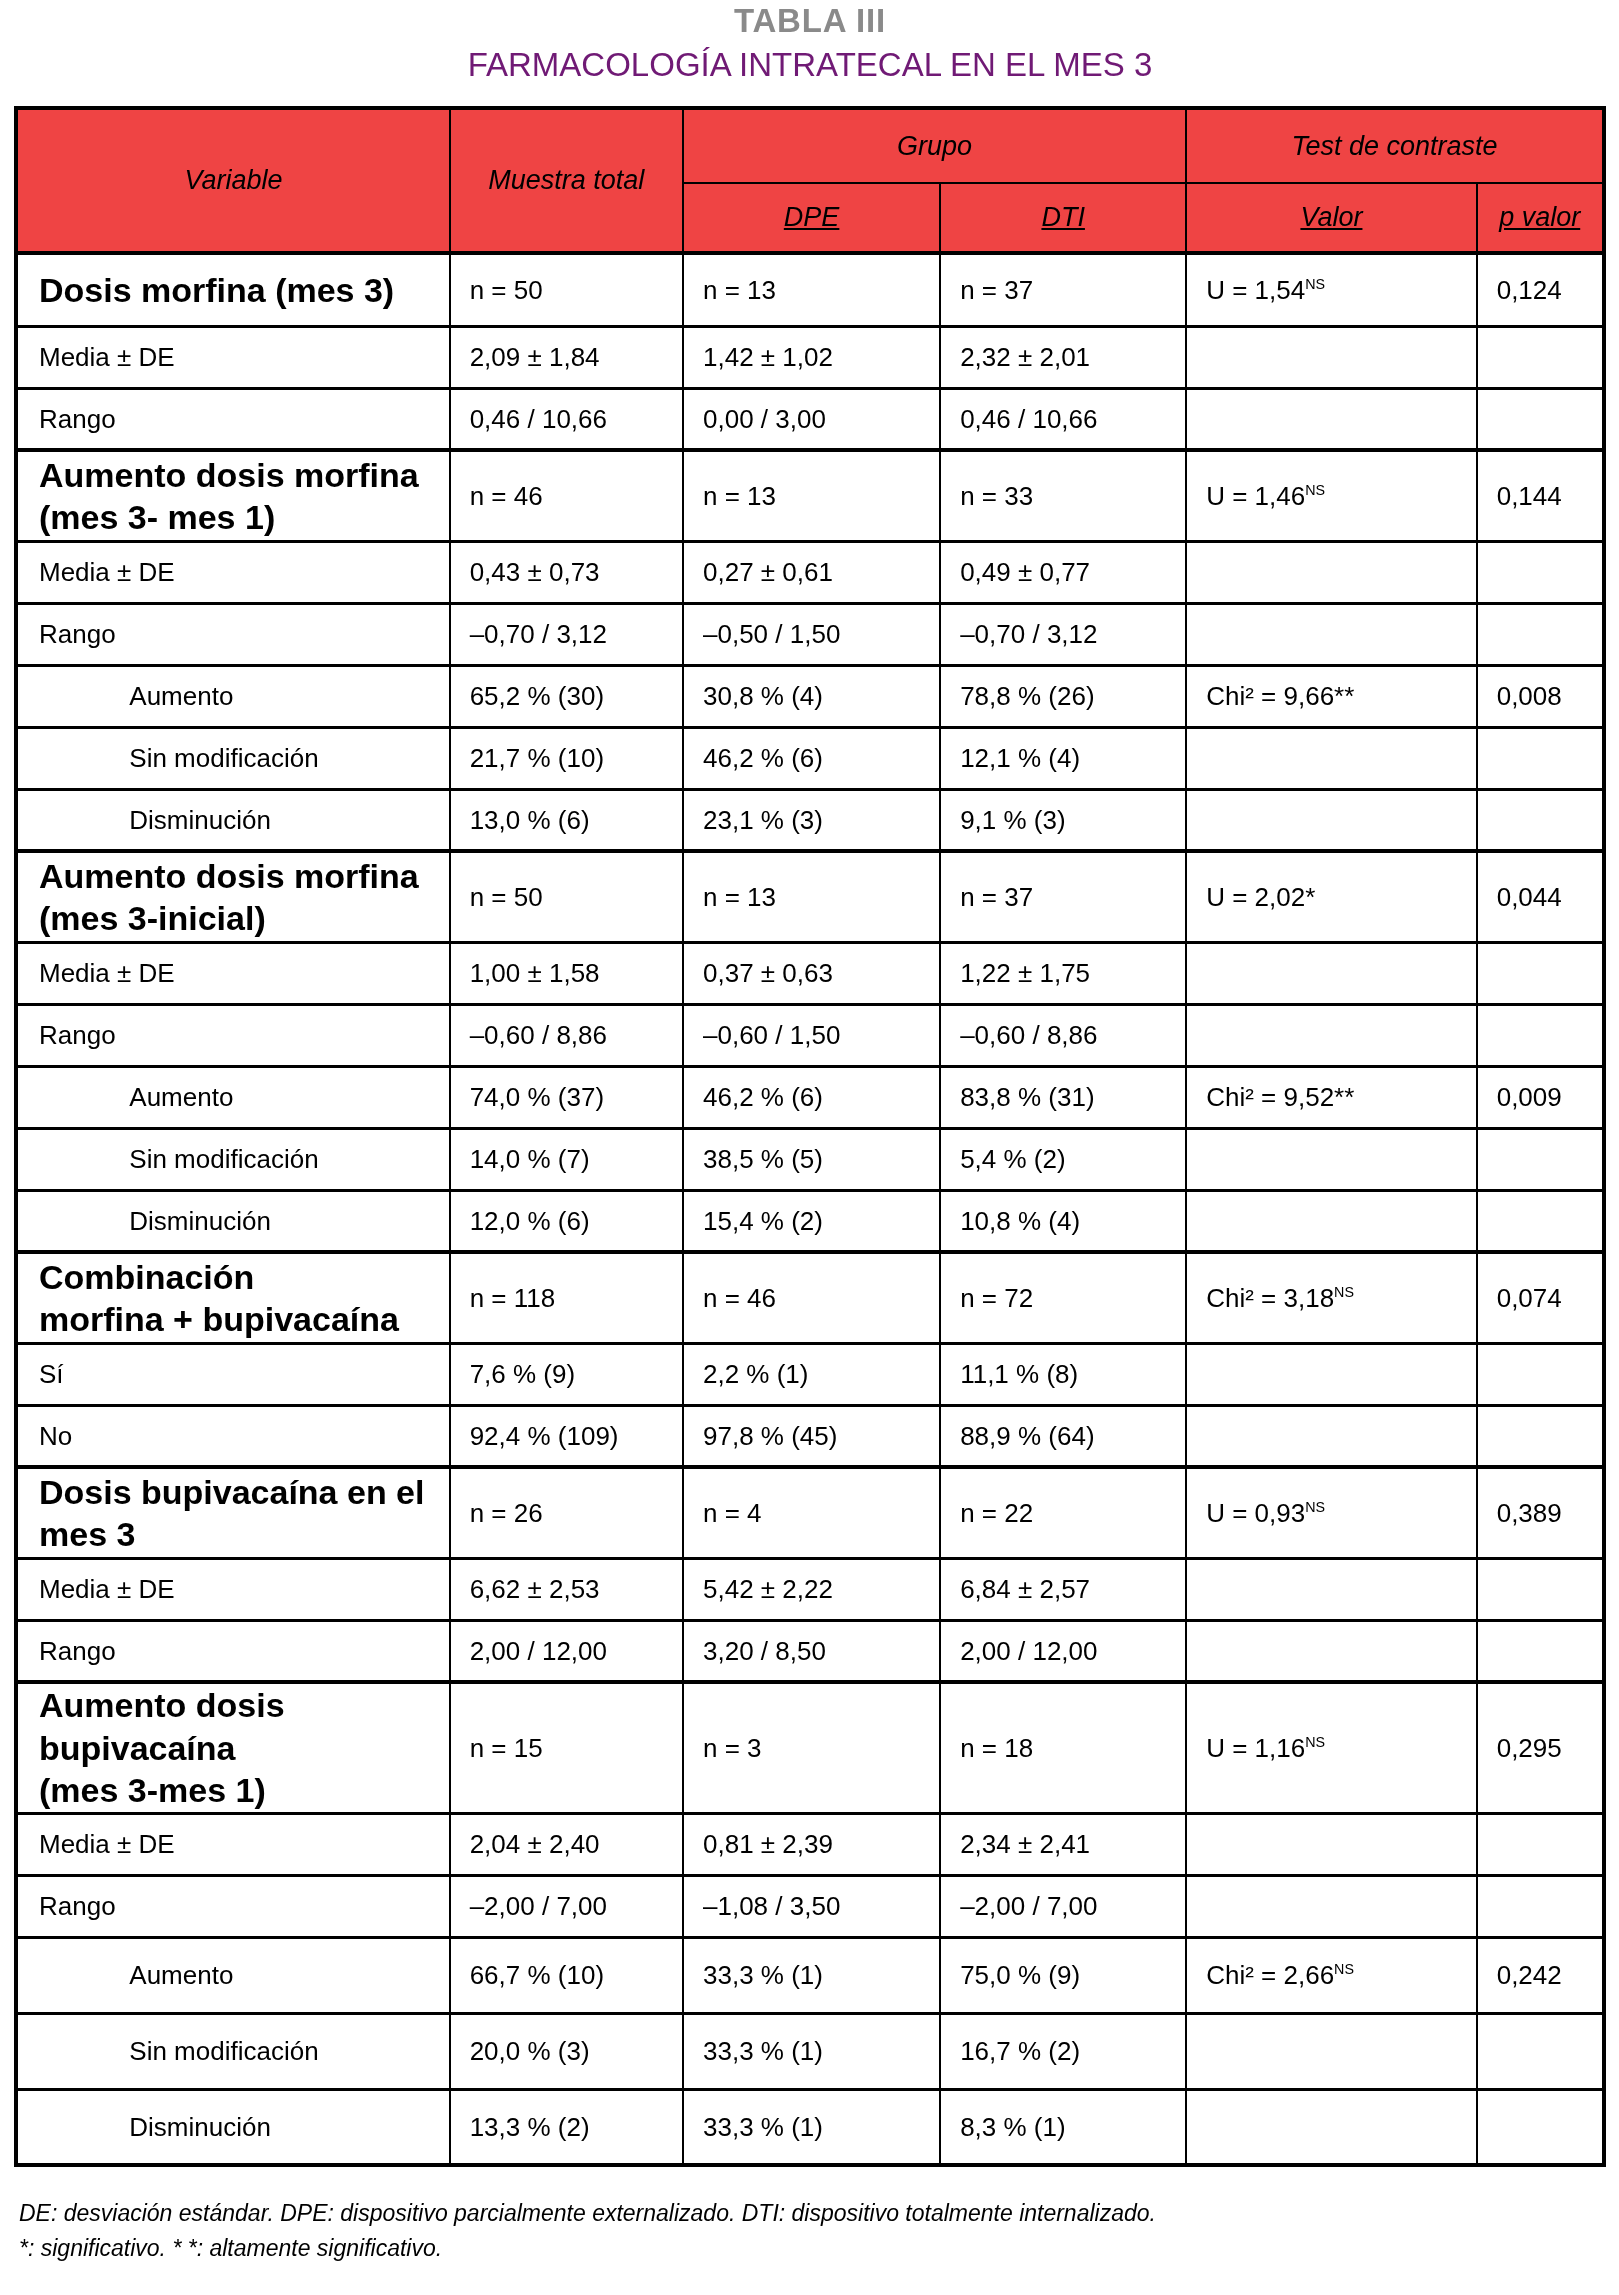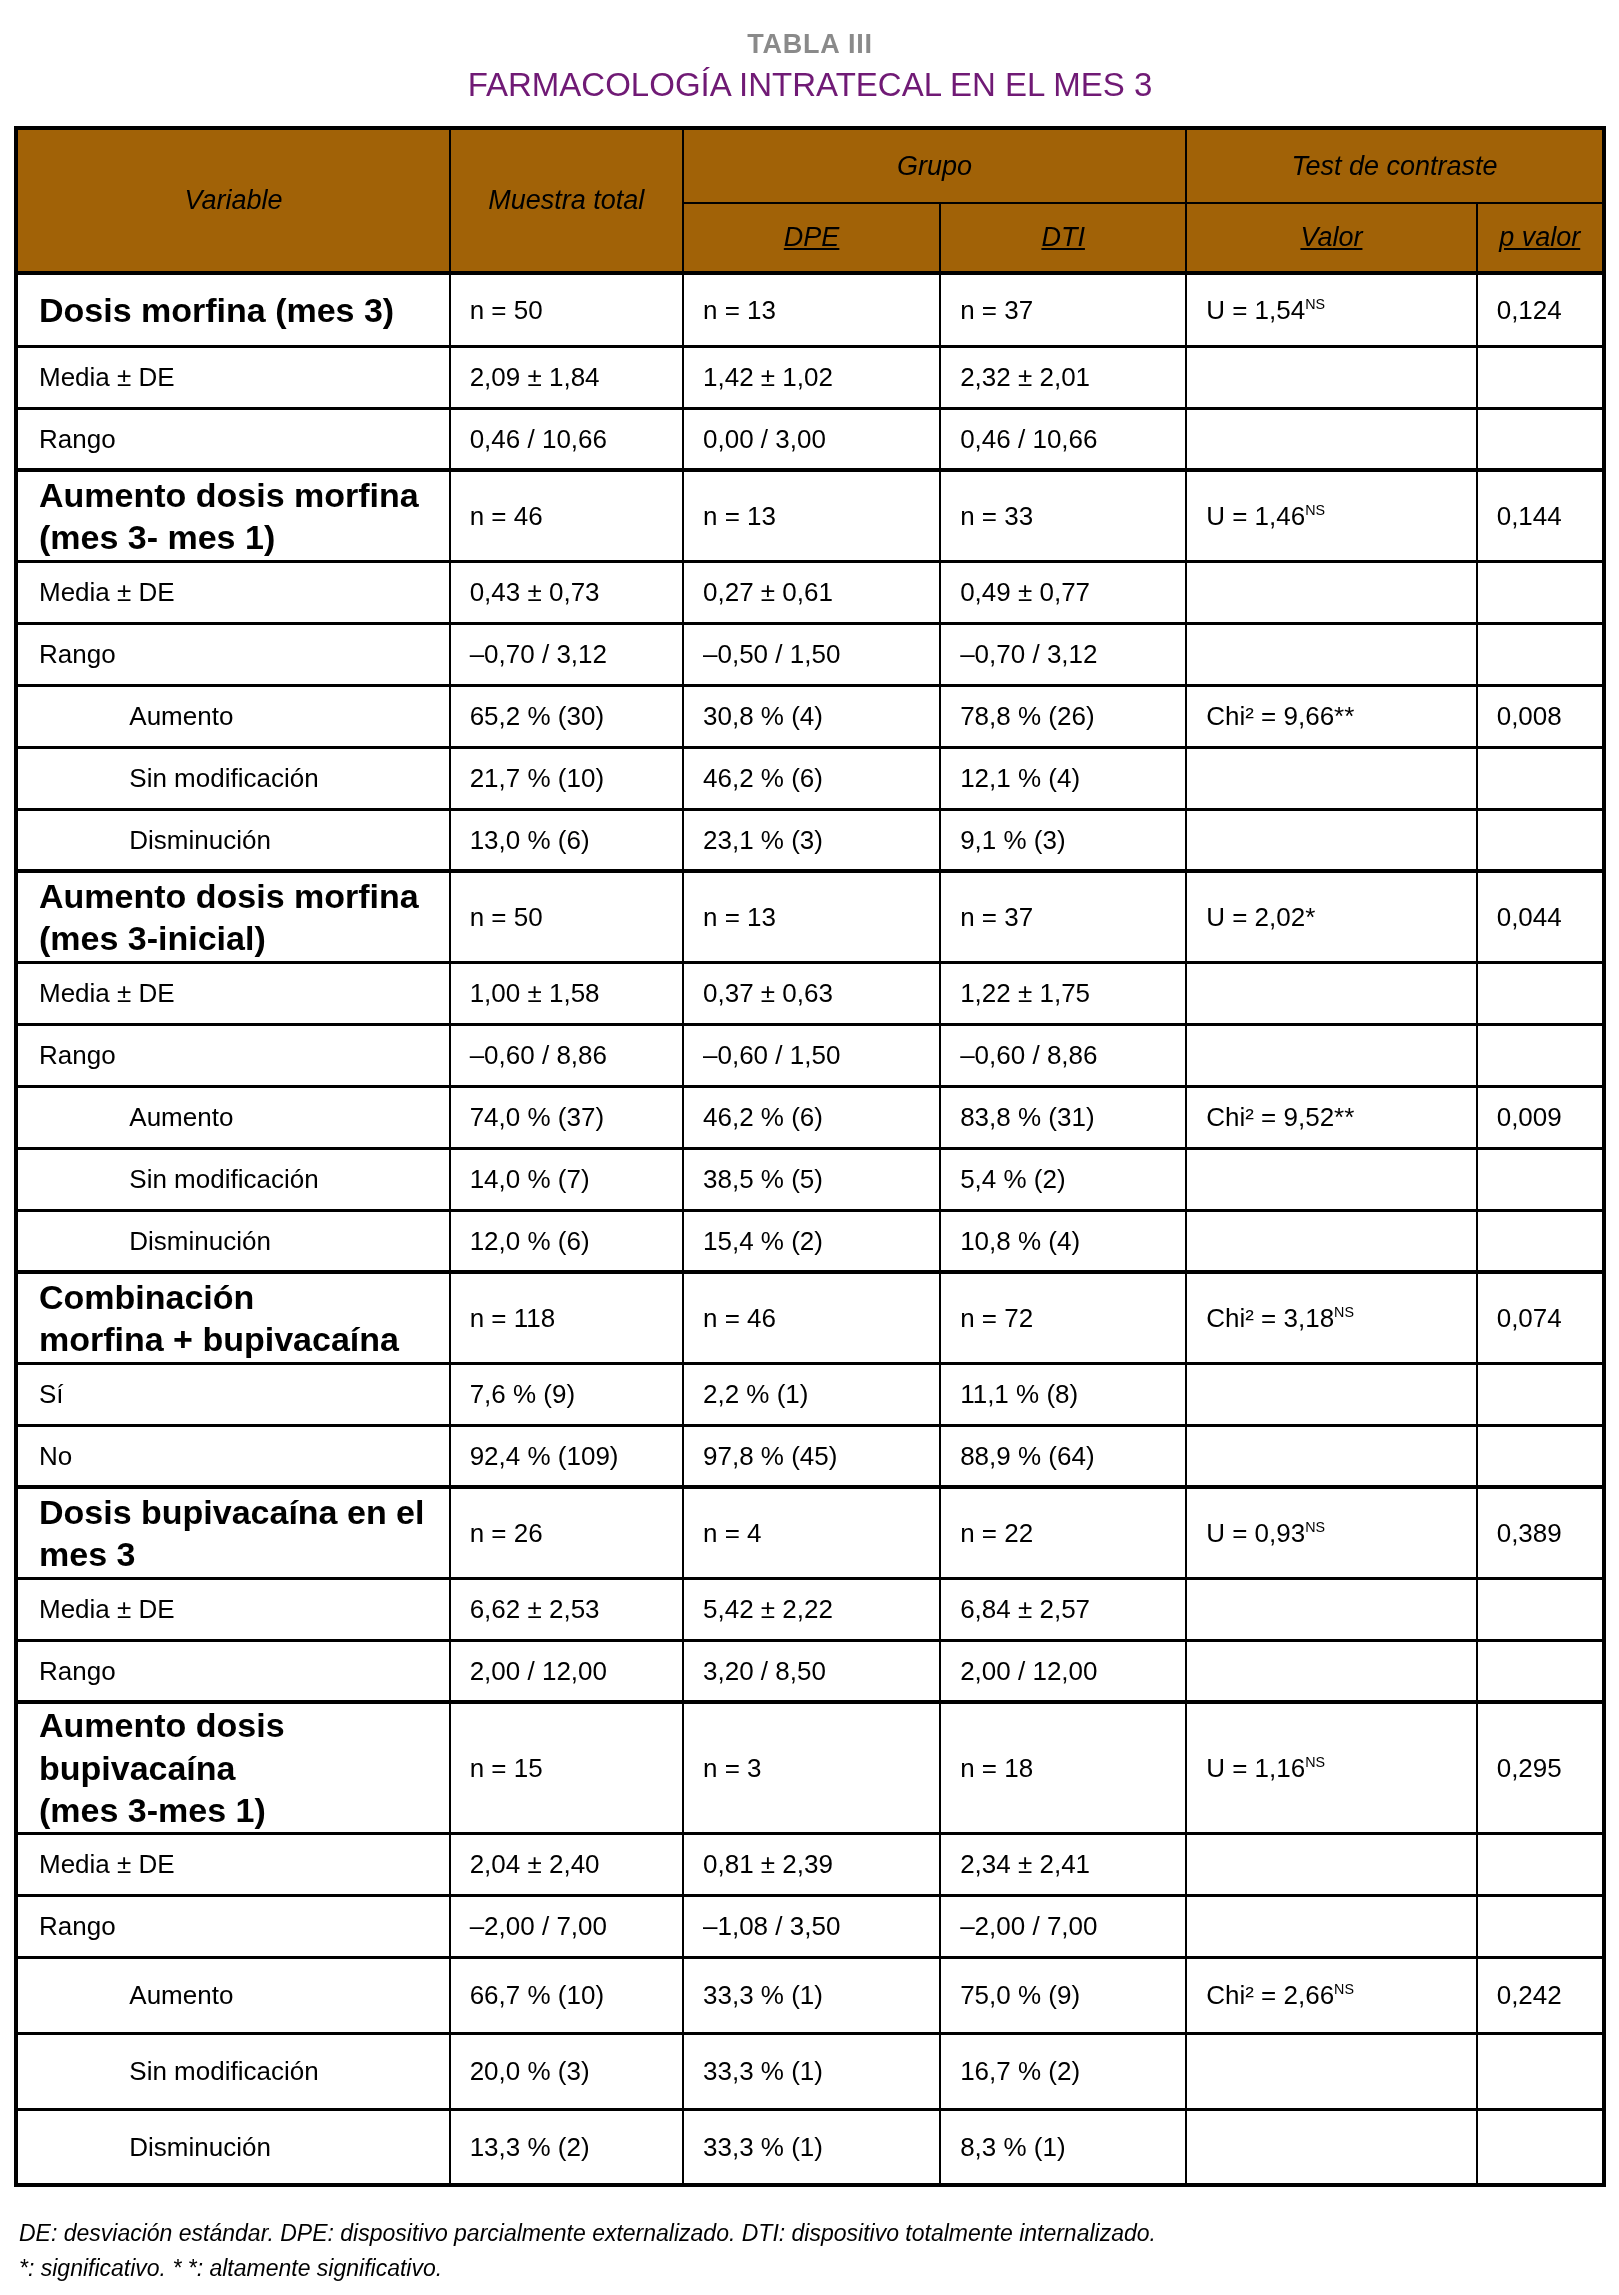--- a/index.html
+++ b/index.html
@@ -8,23 +8,23 @@
     background: #ffffff;
     width: 1620px;
     height: 2295px;
     overflow: hidden;
     font-family: "Liberation Sans", sans-serif;
     color: #000;
   }
   .page { position: relative; width: 1620px; height: 2295px; }
 
   .title {
-    margin-top: 29px;
+    margin-top: 2px;
     text-align: center;
-    font-size: 27px;
+    font-size: 33px;
     font-weight: bold;
     letter-spacing: 0.8px;
     color: #8a8a8a;
   }
   .subtitle {
     margin-top: 6.4px;
     text-align: center;
     font-size: 33px;
     font-weight: normal;
     color: #701a75;
@@ -36,21 +36,21 @@
     width: 100%;
     border-collapse: collapse;
     table-layout: fixed;
     border: 4px solid #000;
   }
   th, td {
     border: 2.4px solid #000;
     overflow: hidden;
   }
   thead th {
-    background: #a16207;
+    background: #ef4444;
     font-style: italic;
     font-weight: normal;
     font-size: 27px;
     text-align: center;
     vertical-align: middle;
   }
   thead tr.h1 th { height: 70px; }
   thead tr.h2 th { height: 65px; text-decoration: underline; }
   thead tr:last-child th { border-bottom-width: 4px; }
 

